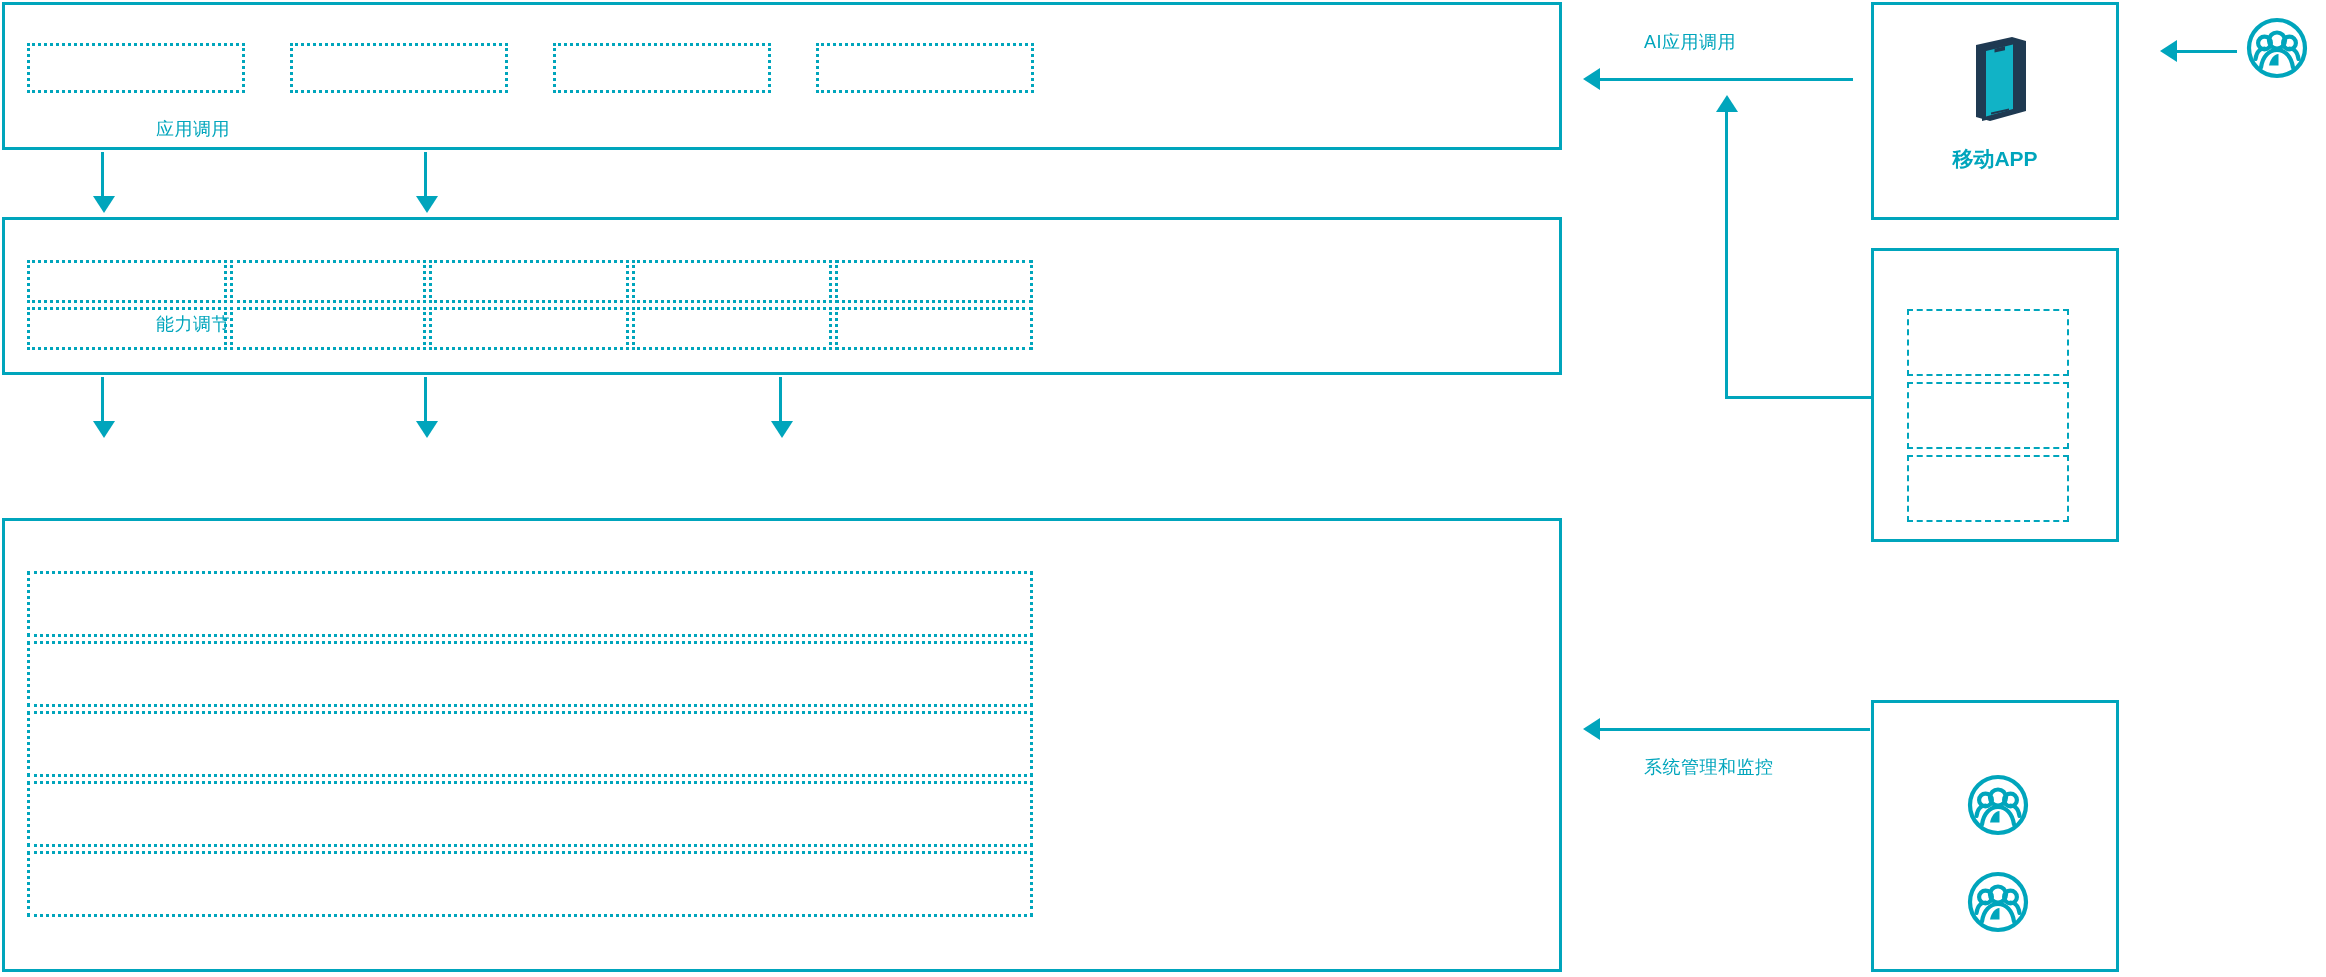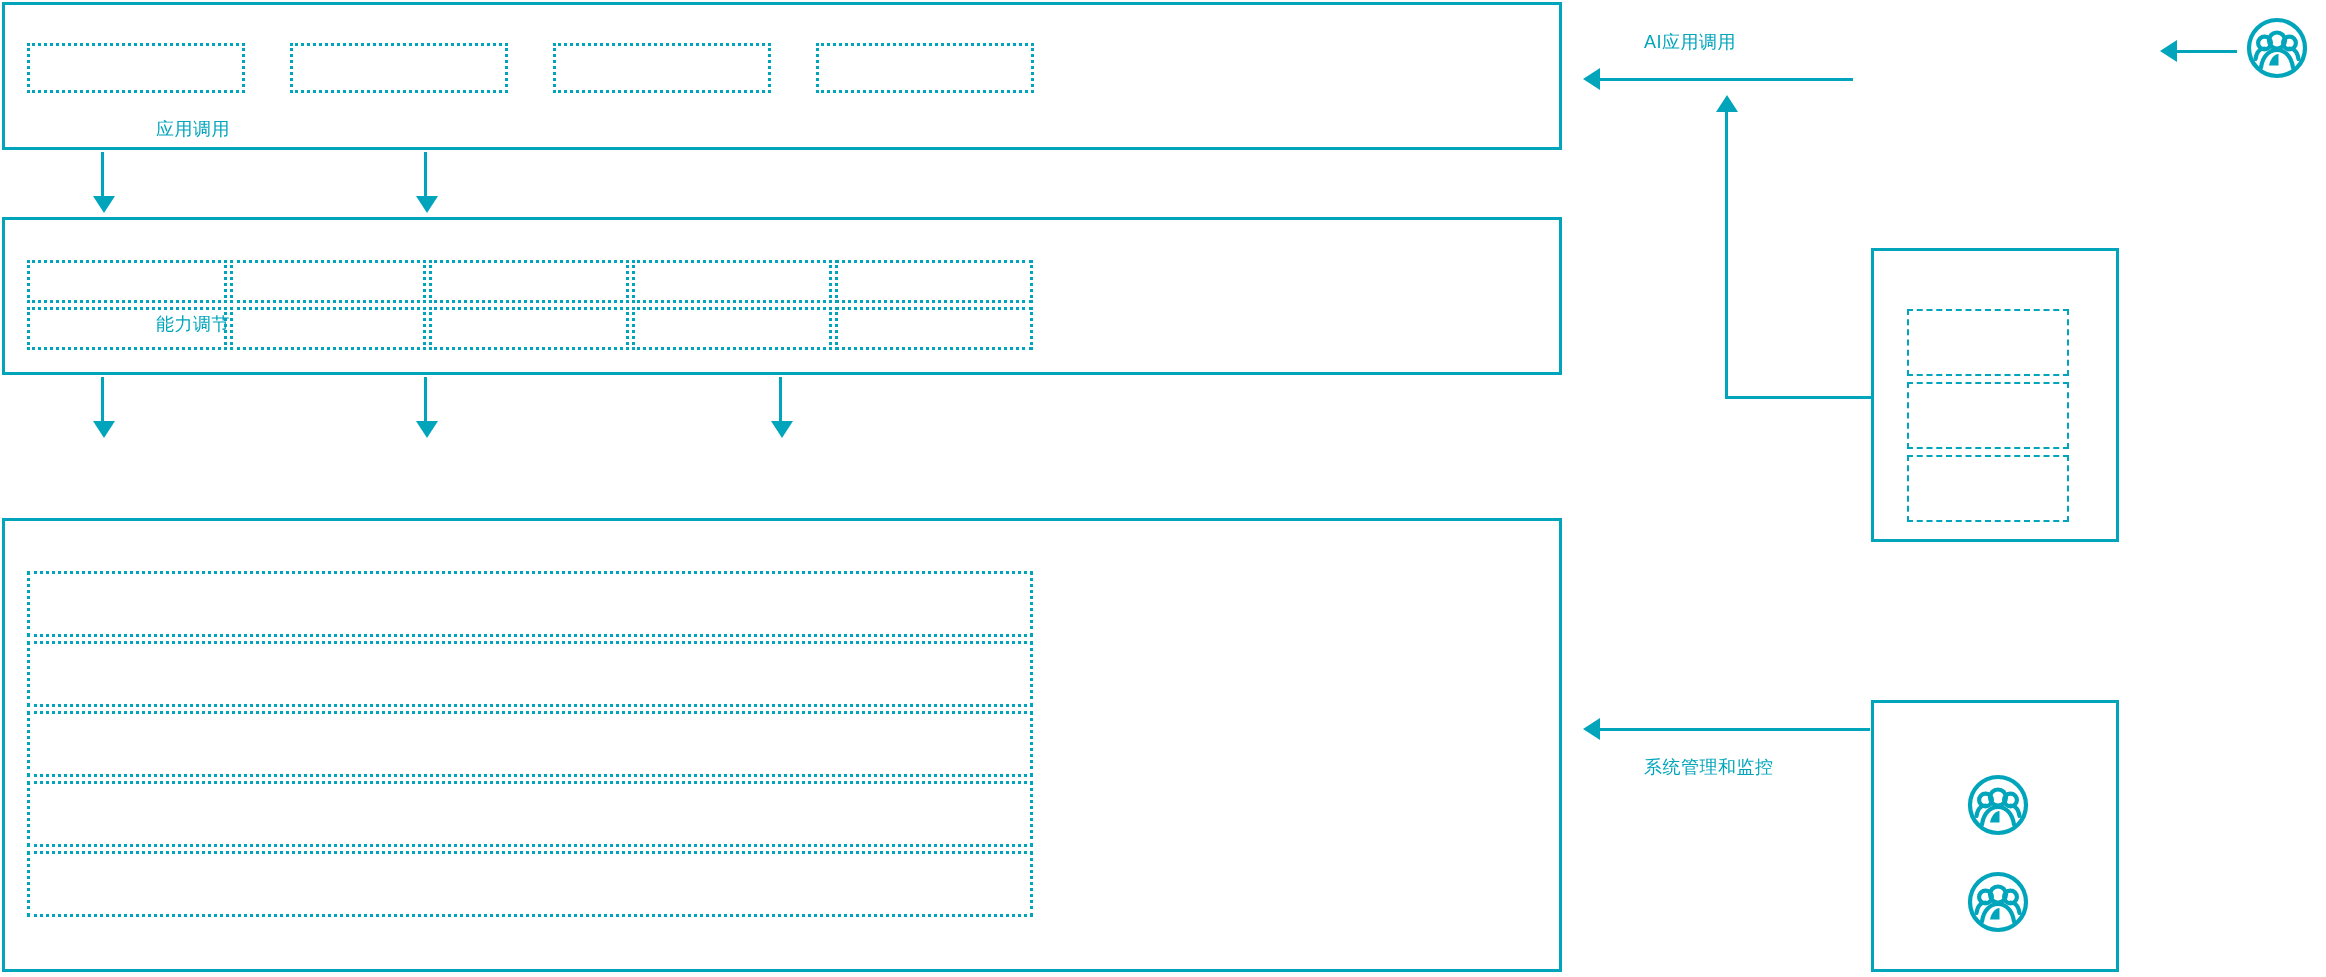--- a/index.html
+++ b/index.html
@@ -134,20 +134,37 @@
   <div class="flow-label" style="left:1644px;top:30px;">AI应用调用</div>
 
   <div class="arrow-h" style="left:1725px;top:396px;width:146px;"></div>
   <div class="arrow-v" style="left:1725px;top:110px;height:287px;"></div>
   <div class="head-up" style="left:1716px;top:95px;"></div>
 
   <div class="arrow-h" style="left:1598px;top:728px;width:272px;"></div>
   <div class="head-left" style="left:1583px;top:718px;"></div>
   <div class="flow-label" style="left:1644px;top:755px;">系统管理和监控</div>
 
+  <div class="card" style="left:1871px;top:2px;width:248px;height:218px;">
+    <div class="icon-wrap" style="left:82px;top:24px;width:84px;height:96px;">
+      <svg width="84" height="96" viewBox="0 0 84 96" aria-hidden="true">
+
+        <path d="M20 16 L56 8 L70 12 L70 82 L34 92 L20 88 Z" fill="#1f3a52"></path>
+
+        <path d="M26 18 L60 10 L60 84 L26 92 Z" fill="#1f3a52"></path>
+
+        <path d="M30 22 L57 15.5 L57 80 L30 87.5 Z" fill="#11b3c6"></path>
+
+        <path d="M38.5 19.8 L49 17.3 L49 21.3 L38.5 23.6 Z" fill="#1f3a52"></path>
+
+        <path d="M35 83.5 L53 79.5 L53 81.5 L35 85.5 Z" fill="#1f3a52"></path>
+      </svg>
+    </div>
+    <div class="card-caption" style="left:0;top:140px;">移动APP</div>
+  </div>
 
   <div class="arrow-h" style="left:2175px;top:50px;width:62px;"></div>
   <div class="head-left" style="left:2160px;top:40px;"></div>
 
   <div class="icon-wrap" style="left:2243px;top:14px;width:68px;height:68px;">
     <svg width="68" height="68" viewBox="0 0 68 68" aria-hidden="true">
       <g fill="none" stroke="#00a5bc" stroke-width="4.2" stroke-linecap="round">
         <circle cx="34" cy="34" r="28"></circle>
 
         <circle cx="21.5" cy="29" r="6.4"></circle>

